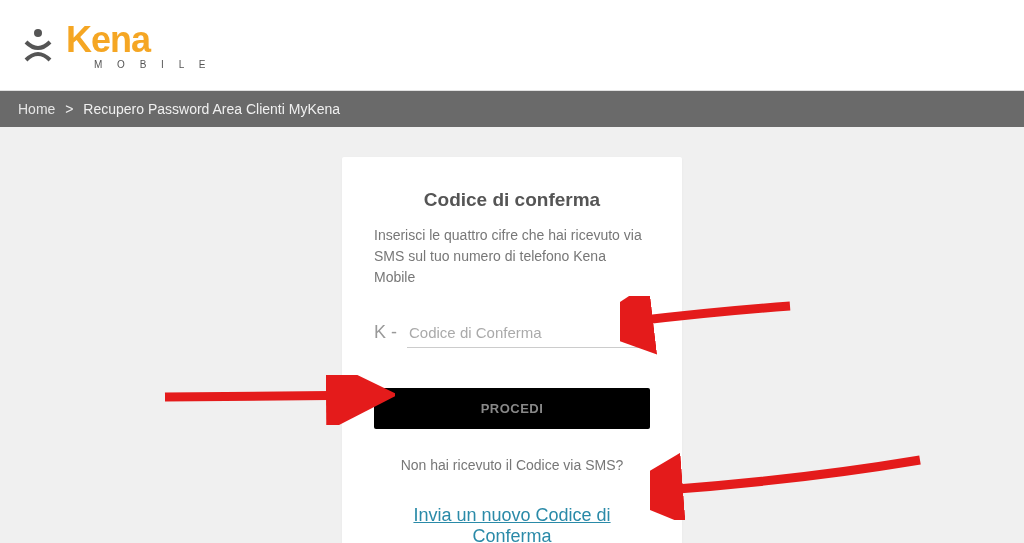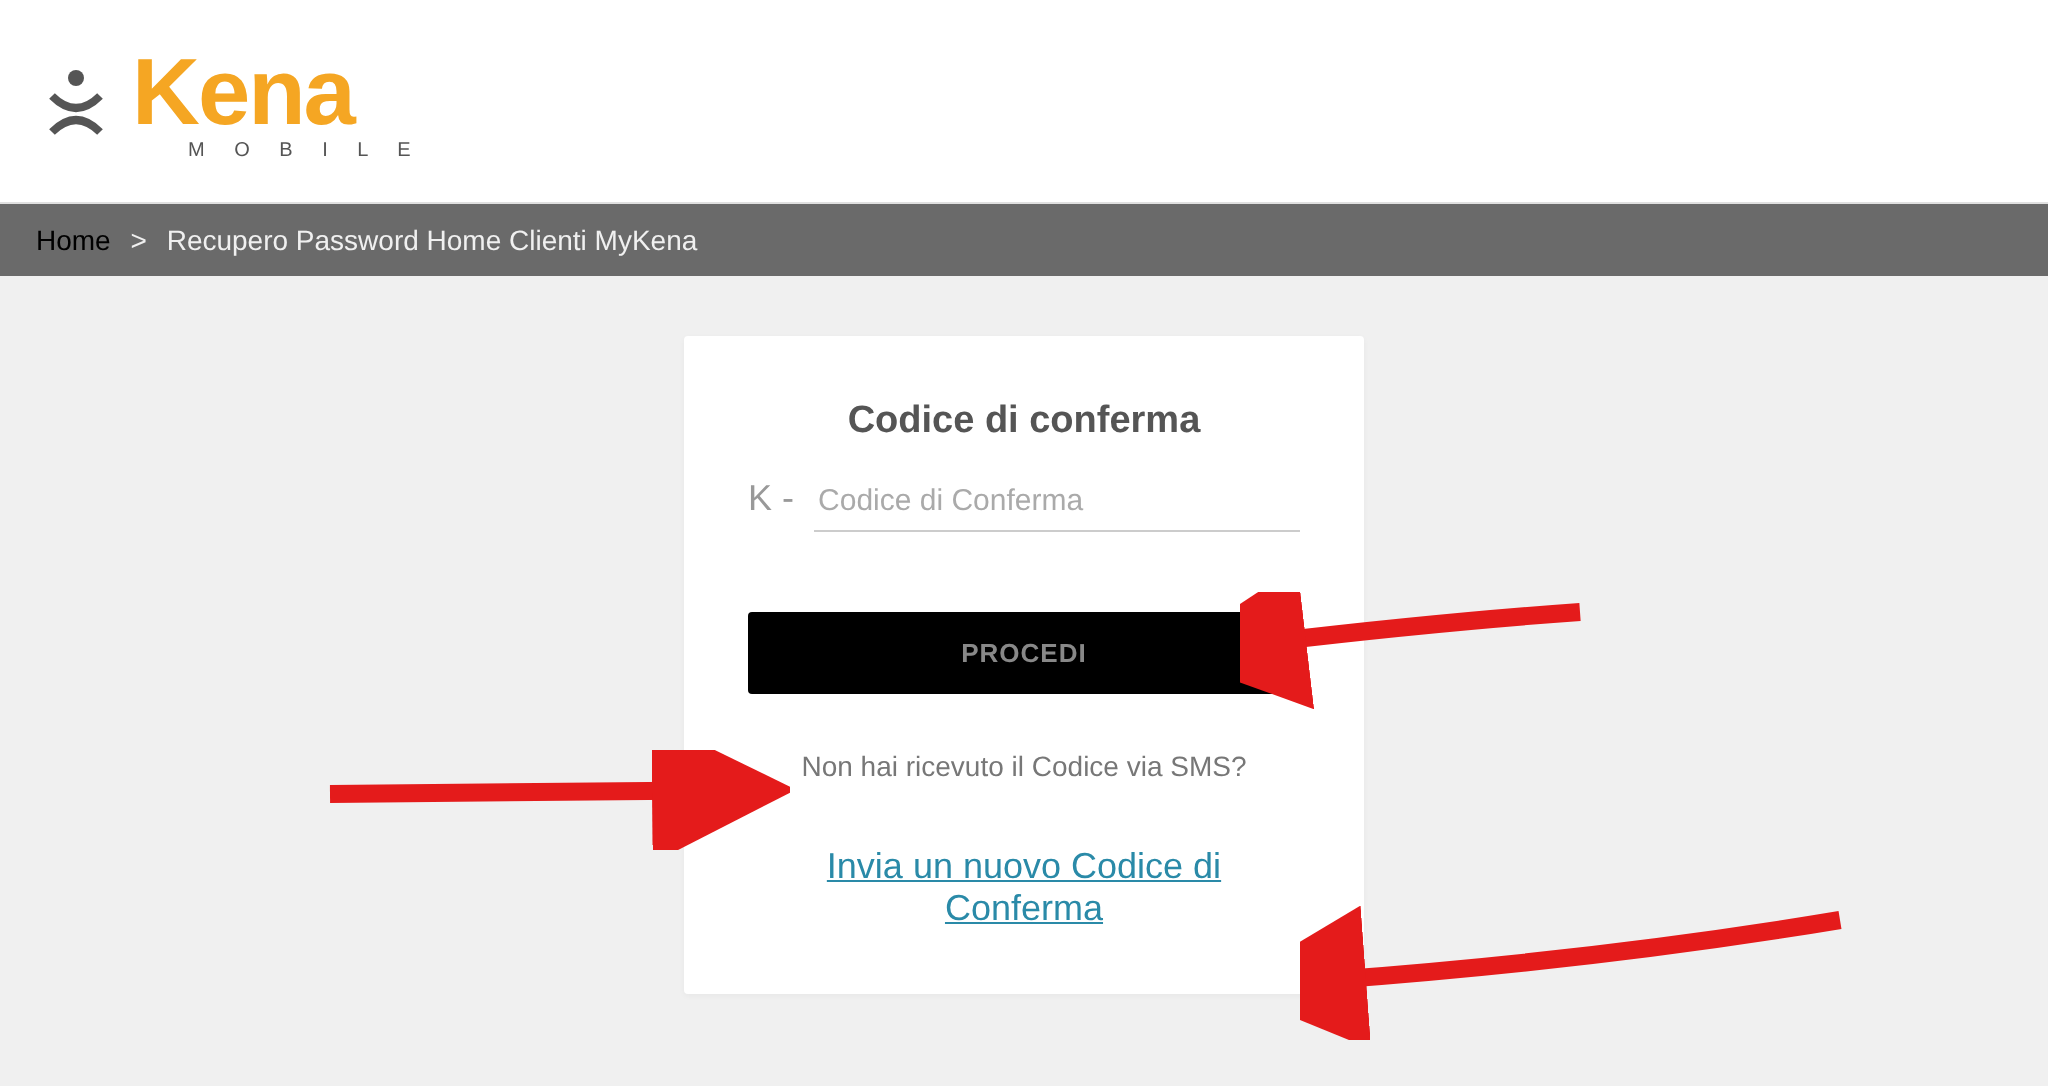--- a/index.html
+++ b/index.html
@@ -2,25 +2,25 @@
 <html><head>
   <meta charset="utf-8">
   <style>
     * { margin: 0; padding: 0; box-sizing: border-box; }
     body { font-family: Arial, Helvetica, sans-serif; background: #f0f0f0; width: 1024px; height: 543px; overflow: hidden; position: relative; }
     
     .header { background: #fff; padding: 22px 20px 20px; border-bottom: 1px solid #e0e0e0; }
     .logo { display: flex; align-items: center; gap: 10px; }
     .logo-icon { width: 36px; height: 36px; position: relative; }
     .logo-text { display: flex; flex-direction: column; line-height: 1; }
-    .logo-main { font-size: 47px; font-weight: bold; color: #f5a623; letter-spacing: -1px; }
+    .logo-main { font-size: 36px; font-weight: bold; color: #f5a623; letter-spacing: -1px; }
     .logo-sub { font-size: 10px; color: #555; letter-spacing: 6px; margin-top: 2px; padding-left: 28px; }
     
     .breadcrumb { background: #6a6a6a; color: #f0f0f0; padding: 10px 18px; font-size: 14px; }
-    .breadcrumb a { color: #000000; text-decoration: none; }
+    .breadcrumb a { color: #e5e5e5; text-decoration: none; }
     .breadcrumb-sep { margin: 0 6px; }
     
     .main { display: flex; justify-content: center; padding-top: 30px; }
     .card { background: #fff; width: 340px; padding: 32px 32px; border-radius: 2px; box-shadow: 0 1px 3px rgba(0,0,0,0.04); text-align: center; }
     .card-title { font-size: 19px; font-weight: bold; color: #555; margin-bottom: 14px; }
     .card-desc { font-size: 14px; color: #777; line-height: 1.5; text-align: left; margin-bottom: 30px; }
     
     .input-row { display: flex; align-items: baseline; gap: 10px; margin-bottom: 40px; text-align: left; }
     .input-prefix { font-size: 18px; color: #999; font-weight: 400; }
     .input-field { flex: 1; border: none; border-bottom: 1px solid #ccc; padding: 6px 2px; font-size: 15px; color: #555; outline: none; background: transparent; }
@@ -49,26 +49,27 @@
     <div class="logo-text">
       <span class="logo-main">Kena</span>
       <span class="logo-sub">M O B I L E</span>
     </div>
   </div>
 </div>
 
 <div class="breadcrumb">
   <a href="#">Home</a>
   <span class="breadcrumb-sep">&gt;</span>
-  <span>Recupero Password Home Clienti MyKena</span>
+  <span>Recupero Password Area Clienti MyKena</span>
 </div>
 
 <div class="main">
   <div class="card">
     <h2 class="card-title">Codice di conferma</h2>
+    <p class="card-desc">Inserisci le quattro cifre che hai ricevuto via SMS sul tuo numero di telefono Kena Mobile</p>
     <div class="input-row">
       <span class="input-prefix">K -</span>
       <input type="text" class="input-field" placeholder="Codice di Conferma" style="">
     </div>
     <button class="proceed-btn">PROCEDI</button>
     <p class="not-received">Non hai ricevuto il Codice via SMS?</p>
     <a class="resend-link">Invia un nuovo Codice di Conferma</a>
   </div>
 </div>
 

